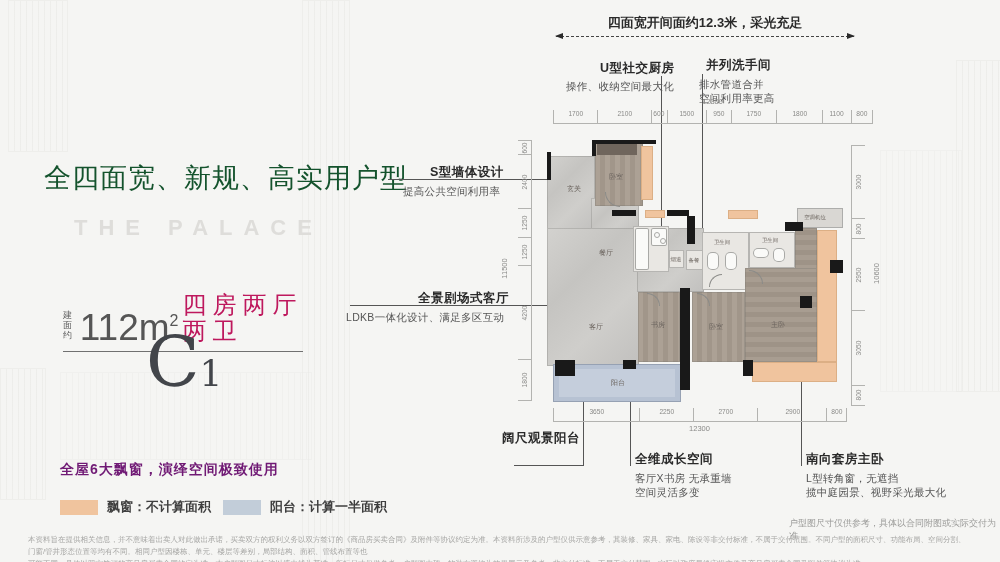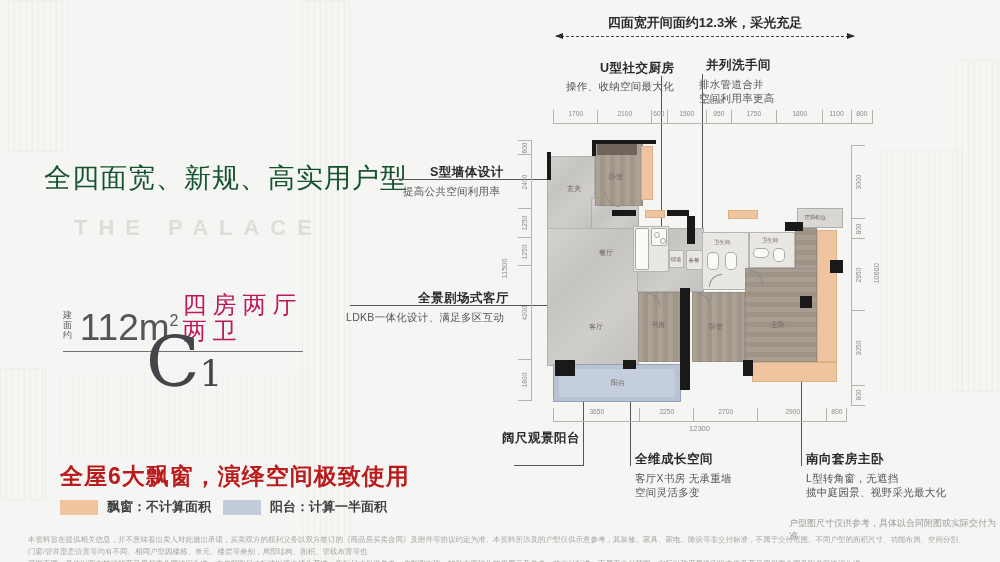--- a/index.html
+++ b/index.html
@@ -25,21 +25,21 @@
   }
   .area-row{left:63px;top:292px;display:flex;align-items:flex-end;
     border-bottom:1px solid #707070;padding-bottom:7px;width:240px;}
   .area-prefix{width:22px;font-size:9px;line-height:10px;color:#5a5a5a;margin-right:2px;margin-bottom:4px;}
   .area-num{font-size:37px;line-height:32px;color:#555;font-weight:500;}
   .area-sup{font-size:16px;vertical-align:14px;color:#555;}
   .area-rooms{font-size:24px;color:#be185d;letter-spacing:6px;margin-left:4px;line-height:26px;}
   .unit{left:146px;top:326px;font-family:"DejaVu Serif","Liberation Serif",serif;color:#42454a;}
   .unit .c{font-size:70px;line-height:72px;}
   .unit .n{font-size:36px;}
-  .subtitle{left:60px;top:461px;font-size:23px;font-weight:700;color:#b91c1c;letter-spacing:1px;}
+  .subtitle{left:60px;top:461px;font-size:14px;font-weight:700;color:#701a75;letter-spacing:1px;}
   .legend{left:60px;top:498px;display:flex;align-items:center;font-size:13px;color:#3f3f3f;}
   .swatch{width:38px;height:15px;display:inline-block;margin-right:9px;}
   .legend-label{font-weight:600;}
   .legend-group{display:flex;align-items:center;}
   
   .co-title{font-size:12.5px;font-weight:700;color:#2a2a2a;letter-spacing:.5px;}
   .co-body{font-size:10.5px;color:#555;letter-spacing:.3px;line-height:14px;}
   .vline{position:absolute;width:1px;background:#555;}
   .hline{position:absolute;height:1px;background:#555;}
   .dot{position:absolute;width:5px;height:5px;border-radius:50%;background:#1e1e1e;}

